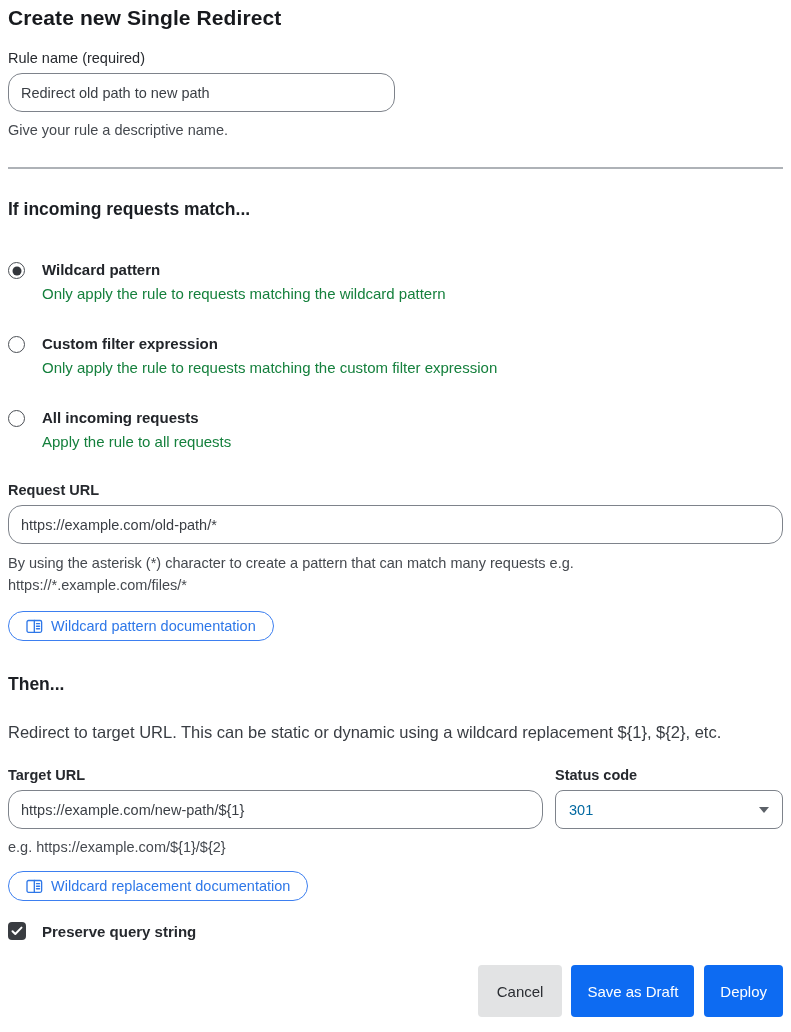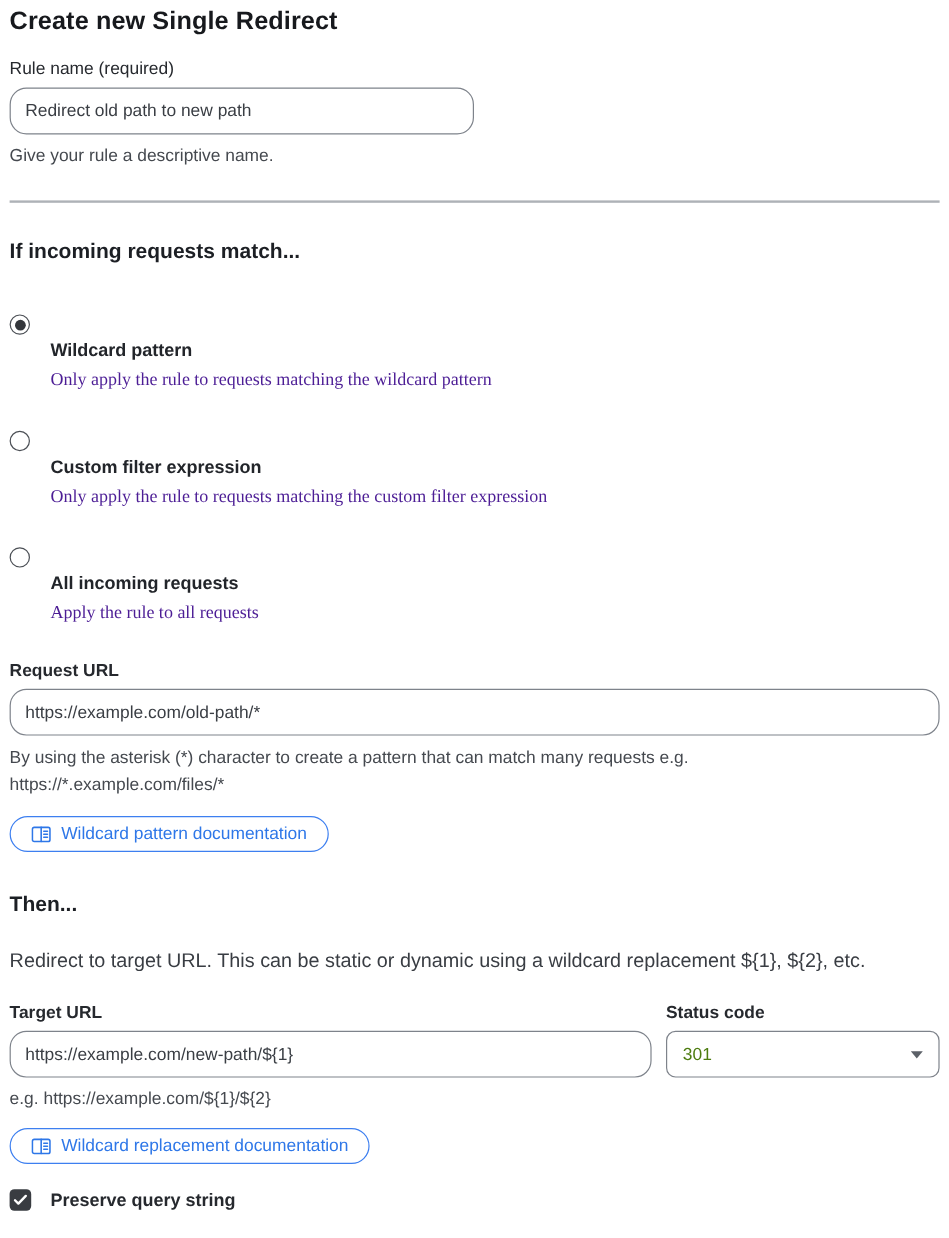--- a/index.html
+++ b/index.html
@@ -39,22 +39,22 @@
     width: 17px; height: 17px; border-radius: 50%;
     border: 1.6px solid #4b4f55; background: #fff;
     margin-top: 2px; flex: 0 0 17px; position: relative;
   }
   .radio-item.selected .radio-circle::after {
     content: ""; position: absolute; left: 50%; top: 50%;
     width: 9px; height: 9px; border-radius: 50%;
     background: #33363b; transform: translate(-50%, -50%);
   }
   .radio-body { margin-left: 17px; }
-  .radio-label { font-size: 15px; font-weight: 700; color: #22252a; line-height: 20px; margin-top: 23px; }
-  .radio-desc { font-size: 15px; color: #4c1d95; margin-top: 4px; line-height: 20px; font-family: Liberation Serif, serif; }
+  .radio-label { font-size: 15px; font-weight: 700; color: #22252a; line-height: 20px; }
+  .radio-desc { font-size: 15px; color: #15803d; margin-top: 4px; line-height: 20px; }
 
   .doc-button {
     display: inline-flex; align-items: center; gap: 8px;
     margin-top: 15px; padding: 0 17px; height: 30px;
     border: 1.5px solid #3d7ff0; border-radius: 999px;
     background: #fff; color: #2e77e8; font-size: 14.5px;
     font-family: "Liberation Sans", "DejaVu Sans", sans-serif;
     cursor: pointer;
   }
   .doc-button svg { display: block; }
@@ -64,21 +64,21 @@
 
   .row { display: flex; gap: 12px; margin-top: 24px; }
   .col-target { flex: 1 1 auto; }
   .col-status { flex: 0 0 228px; }
   .row .field-label { margin-top: 0; }
 
   .select-box {
     display: flex; align-items: center; justify-content: space-between;
     margin-top: 7px; height: 39px;
     border: 1px solid #7e838b; border-radius: 8px;
-    padding: 0 13px; font-size: 14.5px; color: #4d7c0f;
+    padding: 0 13px; font-size: 14.5px; color: #0369a1;
     background: #fff; cursor: pointer;
   }
   .caret {
     width: 0; height: 0;
     border-left: 5.5px solid transparent; border-right: 5.5px solid transparent;
     border-top: 6px solid #5c6168;
   }
 
   .checkbox-row { display: flex; align-items: center; margin-top: 21px; cursor: pointer; font-weight: bold; }
   .checkbox {

